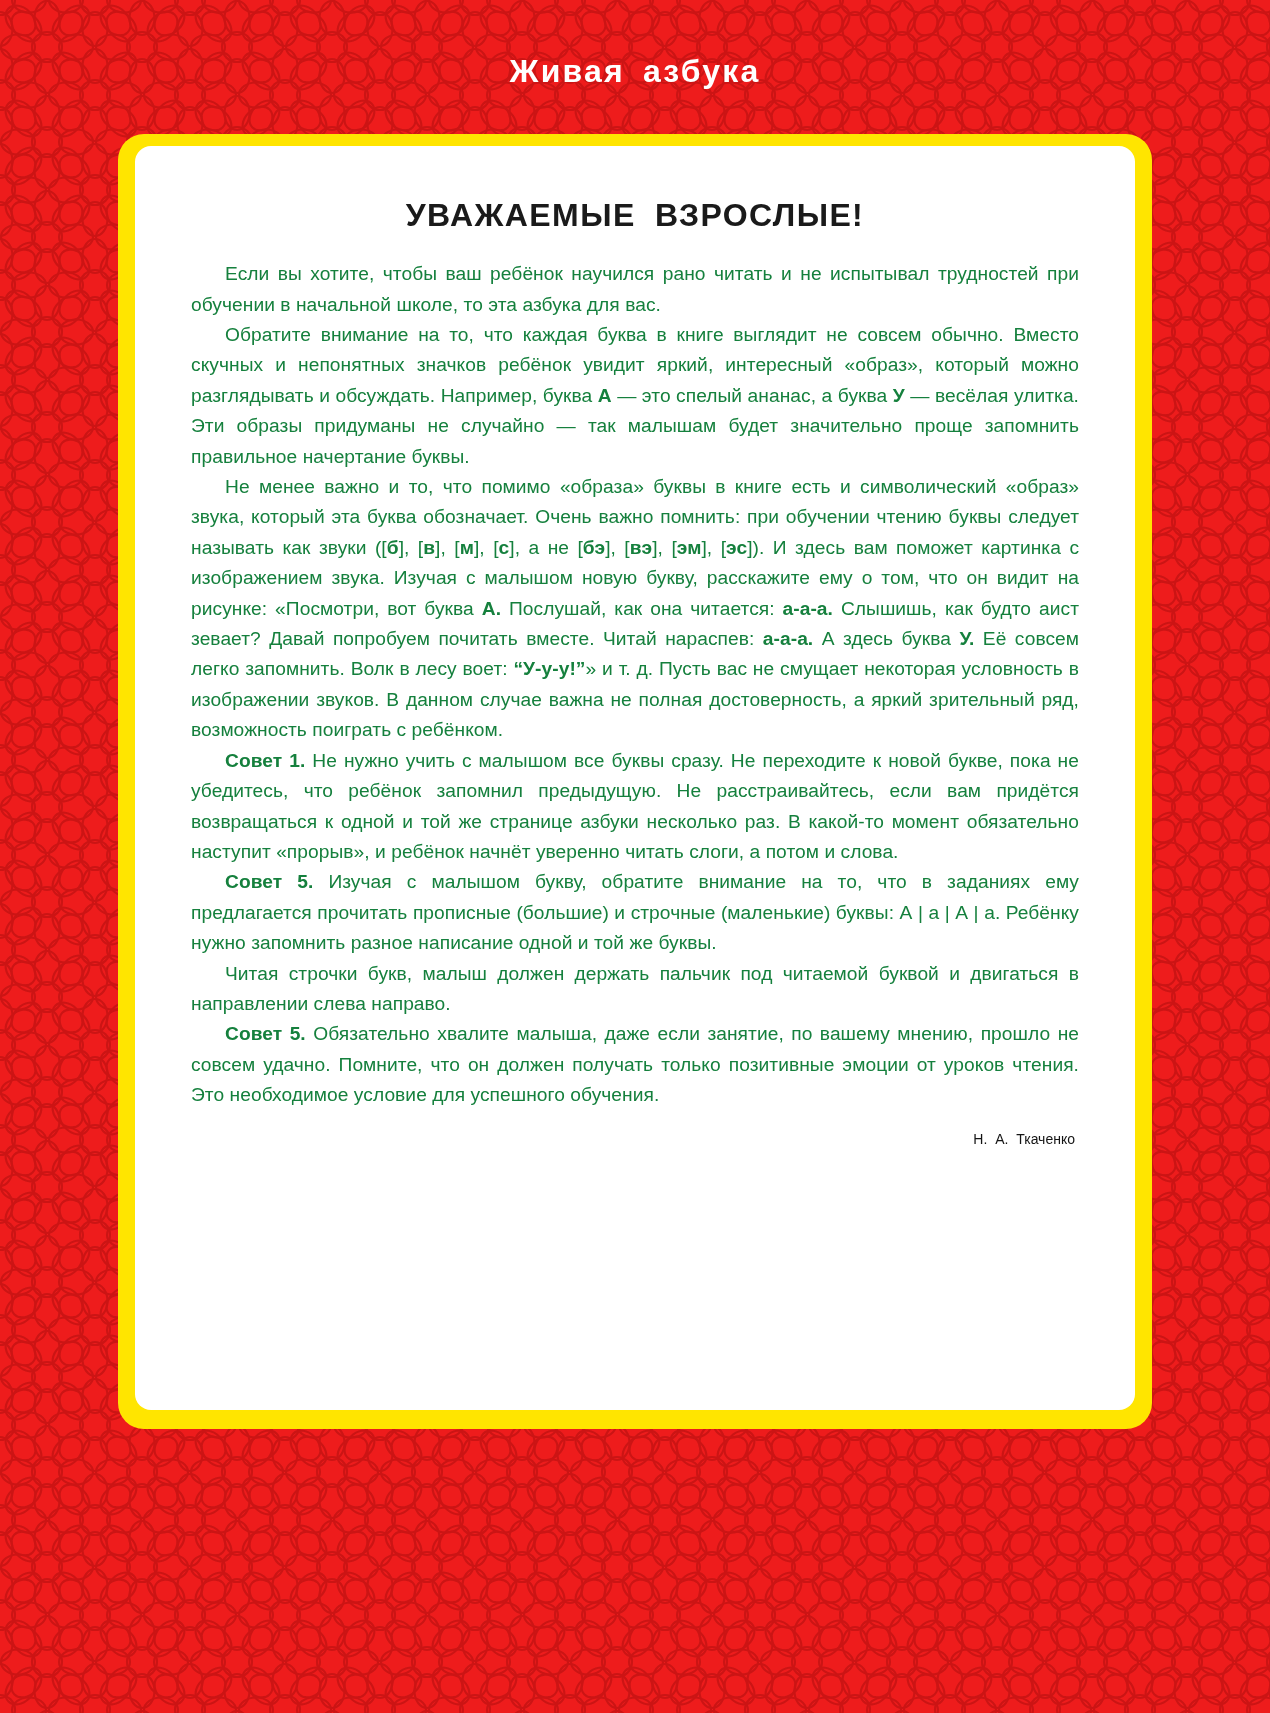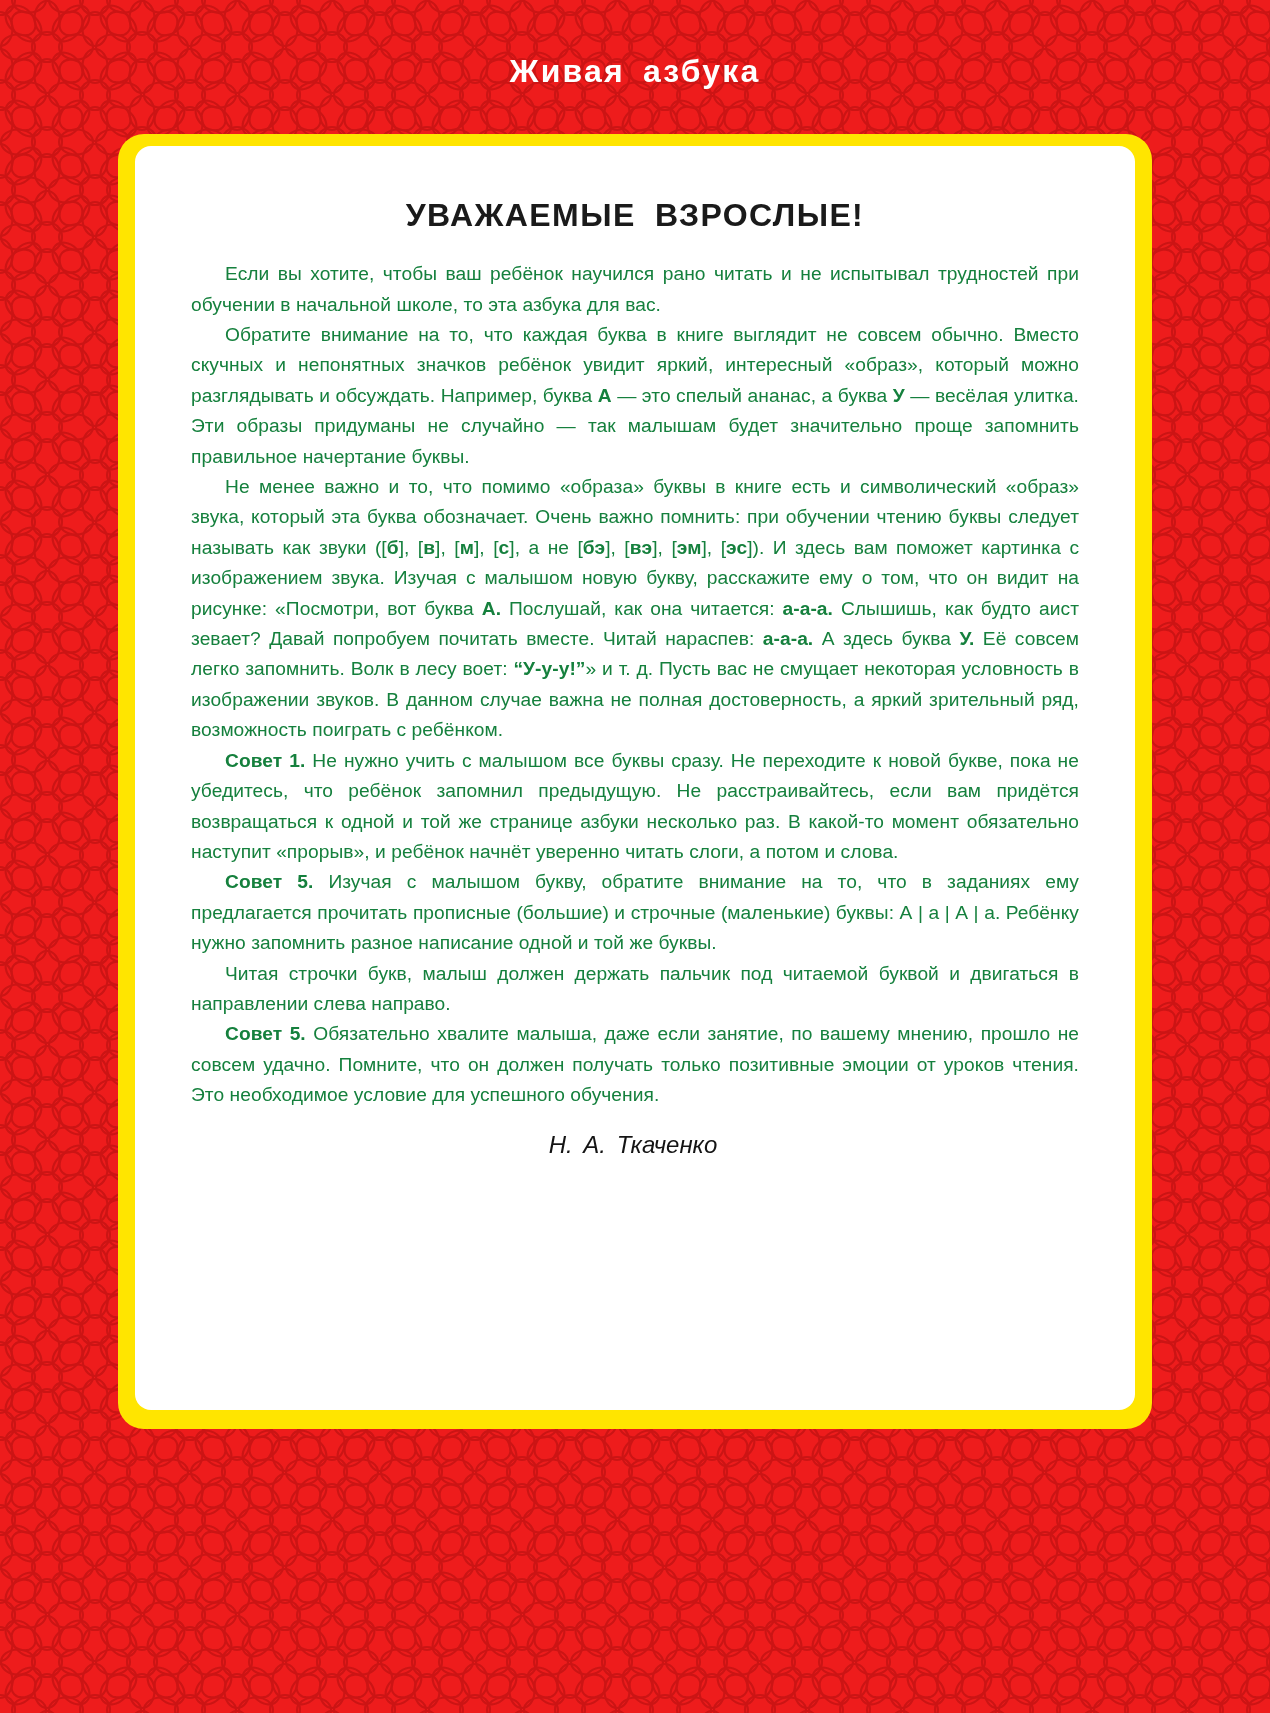--- a/index.html
+++ b/index.html
@@ -93,23 +93,22 @@
     text-justify: inter-word;
     text-indent: 34px;
     font-stretch: condensed;
     letter-spacing: 0.05px;
   }
   .body-text p.closing { margin-top: 24px; }
   .body-text b { font-weight: bold; }
 
   .signature {
     margin-top: 20px;
-    text-align: center;
-    font-size: 24px;
-    font-style: italic;
+    text-align: right;
+    font-size: 14px;
     color: #141414;
     word-spacing: 4px;
     padding-right: 4px;
   }
 </style>
 </head>
 <body>
 
 <div class="page">
 

